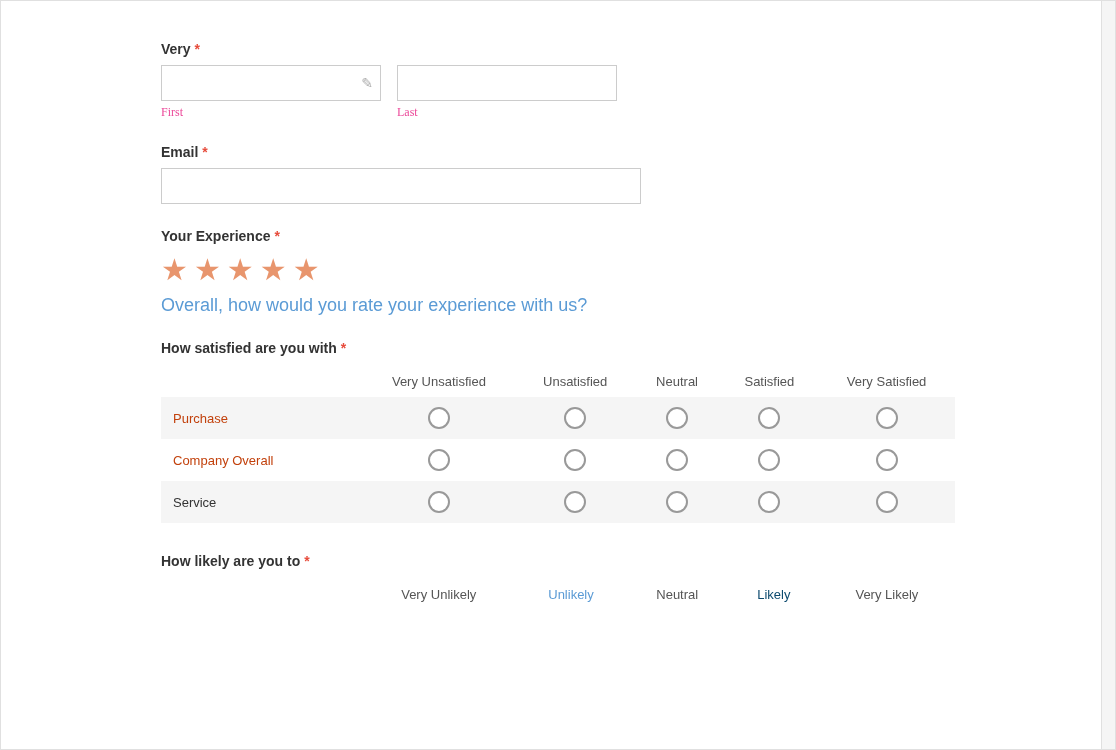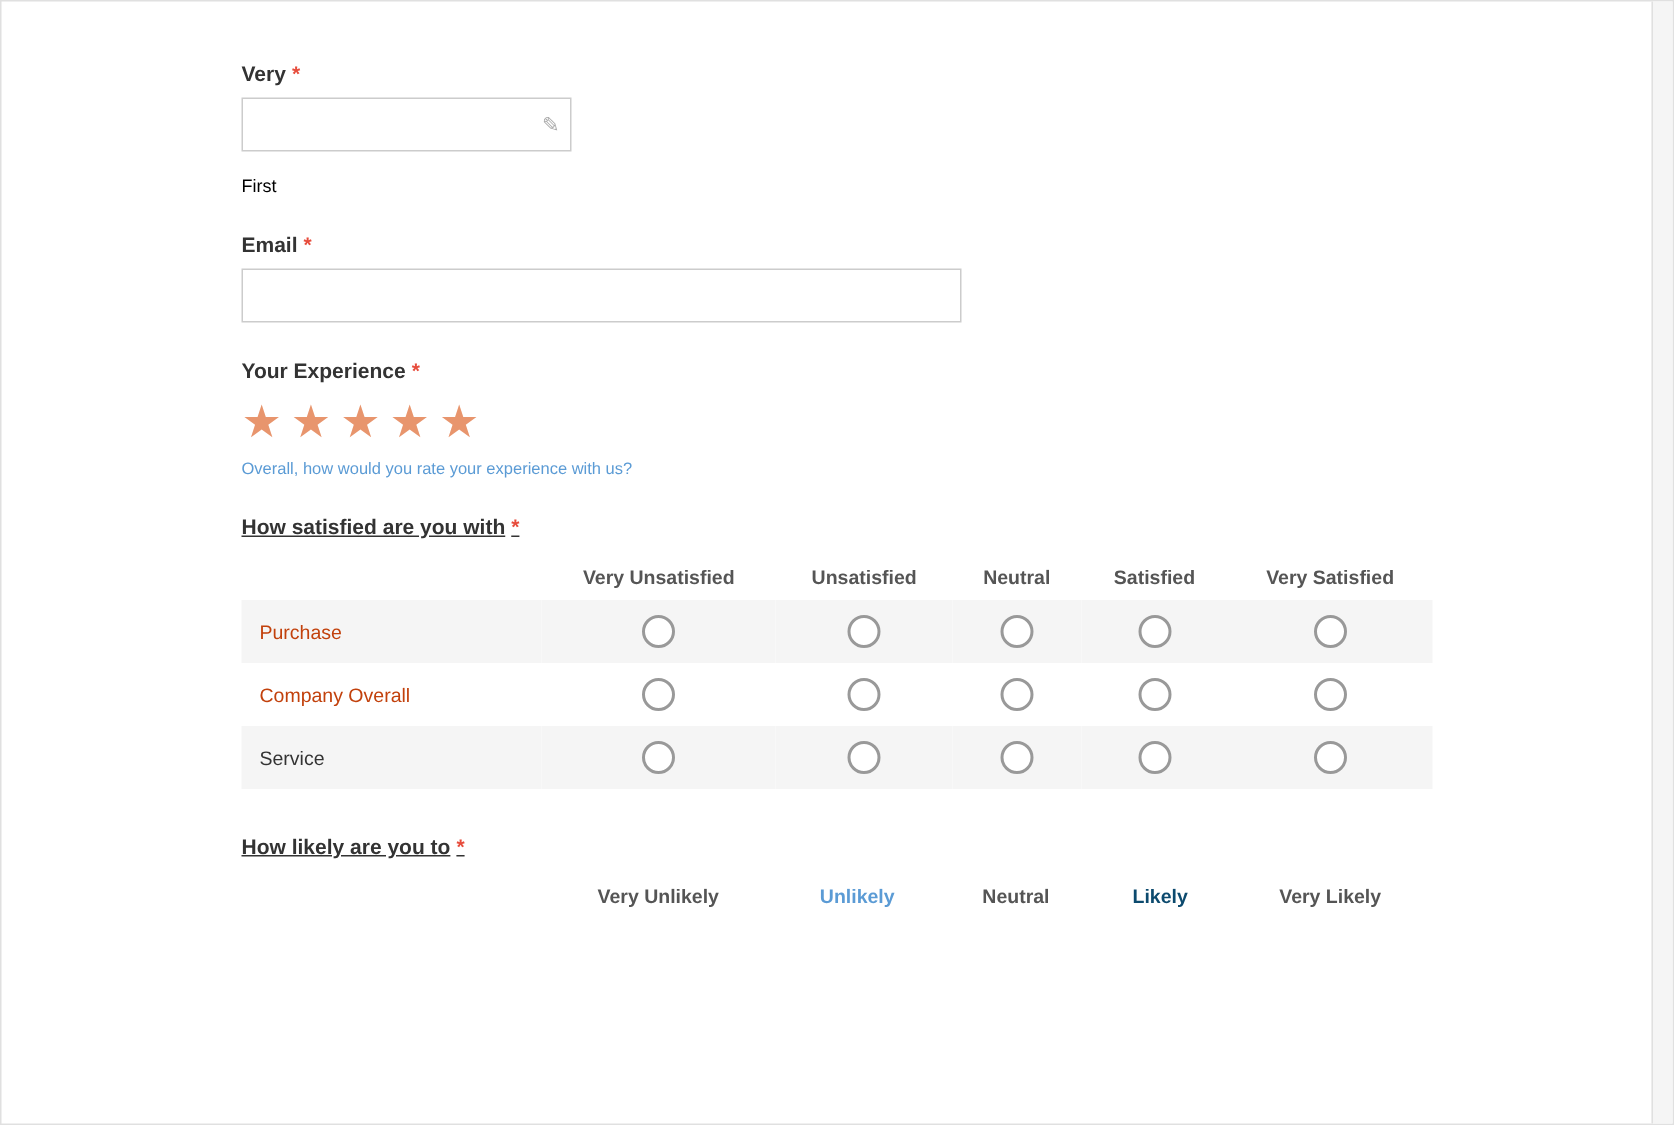--- a/index.html
+++ b/index.html
@@ -54,22 +54,23 @@
     .name-field input {
       width: 220px;
       height: 36px;
       border: 1px solid #ccc;
       padding: 6px 10px;
       font-size: 14px;
       outline: none;
     }
     .field-sublabel {
       font-size: 12px;
-      color: #000000;
-      margin-top: 16px;
+      color: #ec4899;
+      margin-top: 4px;
+      font-family: Liberation Serif, serif;
     }
     .email-input {
       width: 100%;
       max-width: 480px;
       height: 36px;
       border: 1px solid #ccc;
       padding: 6px 10px;
       font-size: 14px;
       outline: none;
     }
@@ -77,44 +78,43 @@
       display: flex;
       gap: 6px;
       margin-bottom: 8px;
     }
     .star {
       font-size: 30px;
       color: #e8956d;
       cursor: pointer;
     }
     .experience-hint {
-      font-size: 11px;
+      font-size: 18px;
       color: #5b9bd5;
     }
     .matrix-section {
       margin-bottom: 30px;
     }
     .matrix-label {
       font-size: 14px;
       font-weight: bold;
       color: #333;
       margin-bottom: 10px;
       display: flex;
       align-items: flex-end;
       gap: 4px;
-      text-decoration: underline;
     }
     .matrix-table {
       width: 100%;
       border-collapse: collapse;
       font-size: 13px;
     }
     .matrix-table thead tr th {
       padding: 8px 12px;
-      font-weight: bold;
+      font-weight: normal;
       color: #555;
       text-align: center;
       background: #fff;
       margin-top: 12px;
     }
     .matrix-table thead tr th:first-child {
       text-align: left;
       width: 200px;
     }
     .matrix-table tbody tr:nth-child(odd) {
@@ -179,20 +179,24 @@
       <span class="required-star">*</span>
     </div>
     <div class="name-row">
       <div class="name-field">
         <div class="input-icon-wrapper">
           <input type="text" value="" style="">
           <span class="input-icon">✎</span>
         </div>
         <span class="field-sublabel">First</span>
       </div>
+      <div class="name-field">
+        <input type="text" value="" style="width: 220px; height: 36px; border: 1px solid rgb(204, 204, 204); padding: 6px 10px; font-size: 14px; outline: none;">
+        <span class="field-sublabel">Last</span>
+      </div>
     </div>
   </div>
 
   <div class="field-group">
     <div class="field-label">
       <span>Email</span>
       <span class="required-star">*</span>
     </div>
     <input type="email" class="email-input" value="" style="">
   </div>

